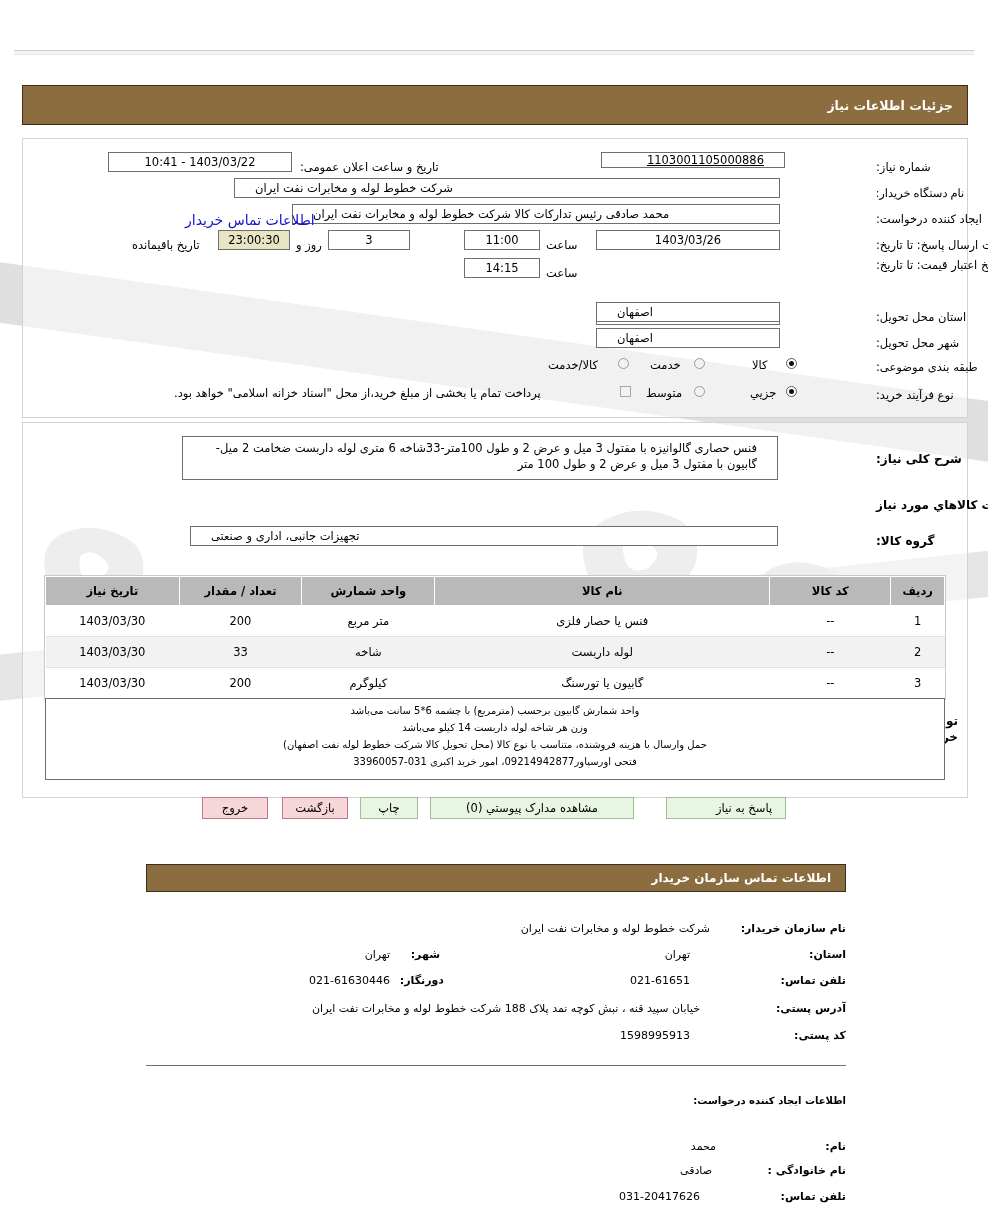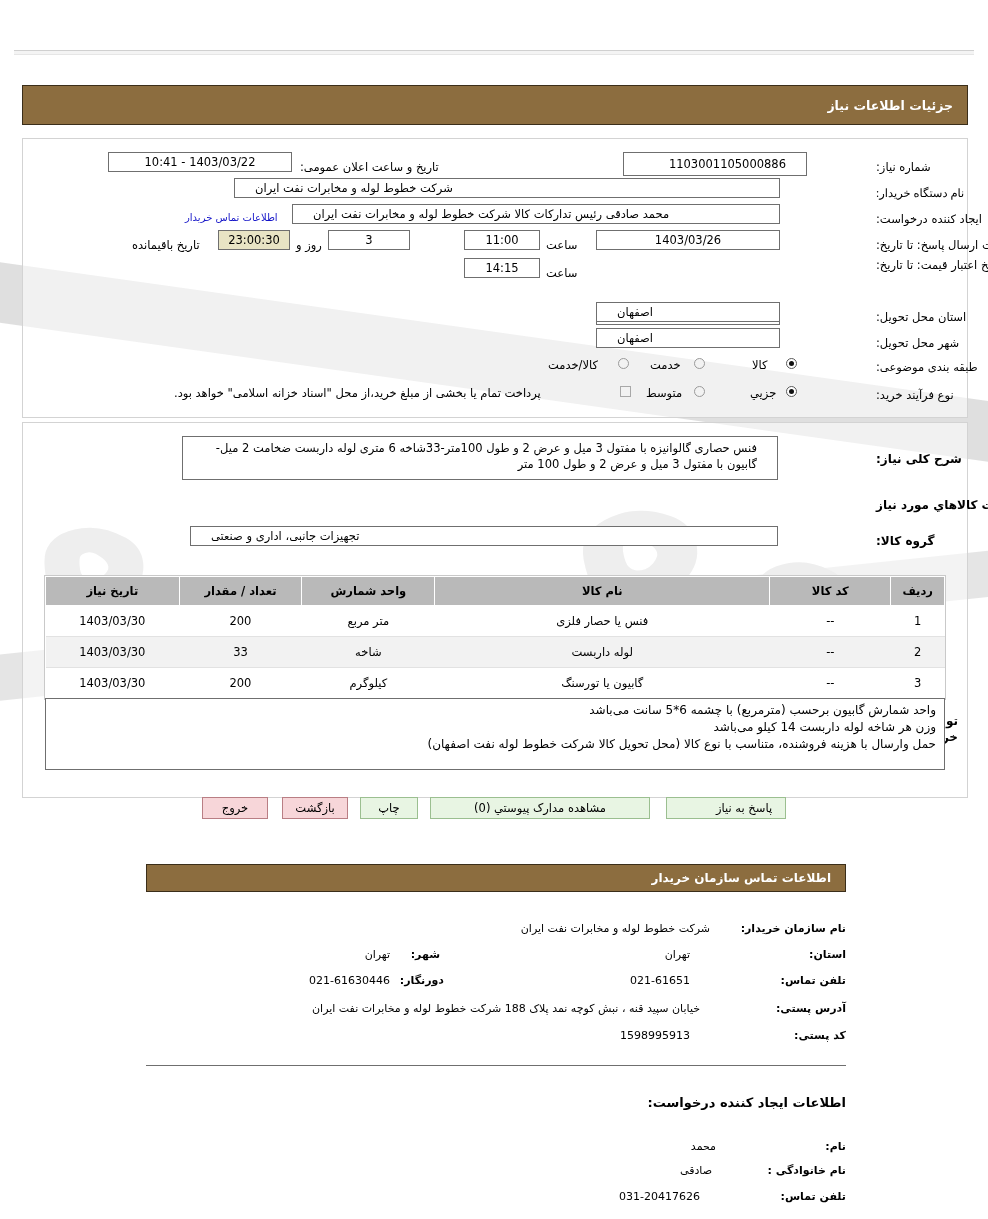--- a/index.html
+++ b/index.html
@@ -91,21 +91,21 @@
     white-space:nowrap;
   }
   .fld.num{direction:ltr;justify-content:flex-end;}
   .fld.ctr{justify-content:center;}
   .fld.rt{justify-content:flex-end;}
   .inline-lbl{
     position:absolute;z-index:4;font-size:11.5px;white-space:nowrap;
   }
   .link{
     position:absolute;z-index:5;
-    color:#1414c8;font-size:10px;white-space:nowrap;cursor:pointer;
+    color:#1414c8;font-size:14px;white-space:nowrap;cursor:pointer;
   }
   .countdown{
     position:absolute;z-index:5;
     background:#e8e4c4;border:1px solid #6f6f6f;
     font-size:11.5px;direction:ltr;
     display:flex;align-items:center;justify-content:center;
     box-sizing:border-box;
   }
   
   .radio{
@@ -147,24 +147,24 @@
   #goods tbody tr:nth-child(even){background:#f2f2f2;}
   #goods tbody tr:nth-child(odd){background:#ffffff;}
   .col-row{width:42px;}
   .col-code{width:120px;}
   .col-name{width:360px;}
   .col-unit{width:130px;}
   .col-qty{width:120px;}
   .col-date{width:128px;}
   
   #notes-box{
-    position:absolute;left:45px;top:698px;width:900px;height:72px;
+    position:absolute;left:45px;top:698px;width:900px;height:82px;
     border:1px solid #6f6f6f;background:#fff;box-sizing:border-box;
-    z-index:4;padding:3px 8px;font-size:12px;line-height:17px;
-    text-align:right;
+    z-index:4;padding:3px 8px;font-size:10px;line-height:17px;
+    text-align:center;
   }
   
   .btn{
     position:absolute;z-index:5;
     height:22px;box-sizing:border-box;
     border:1px solid #9b9b9b;
     font-size:11.5px;
     display:flex;align-items:center;justify-content:center;
     cursor:pointer;
   }
@@ -193,21 +193,21 @@
   <div class="wm-glyph wm-e">ه</div>
 </div>
 
 <div class="top-rule"></div>
 
 <div class="section-bar" id="bar-details">جزئیات اطلاعات نیاز</div>
 
 <div class="panel" id="panel-top"></div>
 
 <div class="lbl" style="left:876px;top:160px;">شماره نیاز:</div>
-<div class="fld num" style="left:623px;top:152px;width:184px;height:24px;">1103001105000886</div>
+<div class="fld num" style="left:601px;top:152px;width:184px;height:16px;text-decoration:underline;">1103001105000886</div>
 
 <div class="inline-lbl" style="left:300px;top:160px;">تاریخ و ساعت اعلان عمومی:</div>
 <div class="fld ctr" style="left:108px;top:152px;width:184px;height:20px;">1403/03/22 - 10:41</div>
 
 <div class="lbl" style="left:876px;top:186px;font-family:Liberation Serif, serif;">نام دستگاه خریدار:</div>
 <div class="fld rt" style="left:234px;top:178px;width:546px;height:20px;">شرکت خطوط لوله و مخابرات نفت ایران</div>
 
 <div class="lbl" style="left:876px;top:212px;">ایجاد کننده درخواست:</div>
 <div class="fld rt" style="left:292px;top:204px;width:488px;height:20px;">محمد صادقی رئیس تدارکات کالا   شرکت خطوط لوله و مخابرات نفت ایران</div>
 <div class="link" style="left:185px;top:212px;">اطلاعات تماس خریدار</div>
@@ -296,24 +296,25 @@
     </tr>
   </tbody>
 </table>
 
 <div class="subhead" style="left:886px;top:713px;width:72px;text-align:right;white-space:normal;line-height:16px;">توضیحات خریدار:</div>
 
 <div id="notes-box">
   <div>واحد شمارش گابیون برحسب (مترمربع) با چشمه 6*5 سانت می‌باشد</div>
   <div>وزن هر شاخه لوله داربست 14 کیلو می‌باشد</div>
   <div>حمل وارسال  با هزینه فروشنده، متناسب با نوع کالا (محل تحویل کالا شرکت خطوط لوله نفت اصفهان)</div>
+  <div>فتحی اورسپاور09214942877، امور خرید اکبری 031-33960057</div>
 </div>
 
 <div class="btn green" style="left:666px;top:797px;width:120px;padding-left:36px;">پاسخ به نیاز</div>
-<div class="btn green" style="left:430px;top:797px;width:220px;">مشاهده مدارک پیوستي (0)</div>
+<div class="btn green" style="left:430px;top:797px;width:204px;">مشاهده مدارک پیوستي (0)</div>
 <div class="btn green" style="left:360px;top:797px;width:58px;">چاپ</div>
 <div class="btn pink" style="left:282px;top:797px;width:66px;">بازگشت</div>
 <div class="btn pink" style="left:202px;top:797px;width:66px;">خروج</div>
 
 <div class="section-bar" id="bar-contact">اطلاعات تماس سازمان خریدار</div>
 
 <div class="cline b" style="left:846px;top:922px;text-align:right;transform:translateX(-100%);">نام سازمان خریدار:</div>
 <div class="cline" style="left:710px;top:922px;transform:translateX(-100%);">شرکت خطوط لوله و مخابرات نفت ایران</div>
 
 <div class="cline b" style="left:846px;top:948px;transform:translateX(-100%);">استان:</div>
@@ -327,21 +328,21 @@
 <div class="cline" style="left:390px;top:974px;transform:translateX(-100%);direction:ltr;">021-61630446</div>
 
 <div class="cline b" style="left:846px;top:1002px;transform:translateX(-100%);">آدرس پستی:</div>
 <div class="cline" style="left:700px;top:1002px;transform:translateX(-100%);">خیابان سپید قنه ، نبش  کوچه نمد پلاک  188  شرکت خطوط لوله و مخابرات نفت ایران</div>
 
 <div class="cline b" style="left:846px;top:1029px;transform:translateX(-100%);">کد پستی:</div>
 <div class="cline" style="left:690px;top:1029px;transform:translateX(-100%);direction:ltr;">1598995913</div>
 
 <div class="hr-sep"></div>
 
-<div class="cline b" style="left:846px;top:1095px;transform:translateX(-100%);font-size:13px;">اطلاعات ایجاد کننده درخواست:</div>
+<div class="cline b" style="left:846px;top:1095px;transform:translateX(-100%);font-size:10px;">اطلاعات ایجاد کننده درخواست:</div>
 
 <div class="cline b" style="left:846px;top:1140px;transform:translateX(-100%);">نام:</div>
 <div class="cline" style="left:716px;top:1140px;transform:translateX(-100%);">محمد</div>
 
 <div class="cline b" style="left:846px;top:1164px;transform:translateX(-100%);">نام خانوادگی :</div>
 <div class="cline" style="left:712px;top:1164px;transform:translateX(-100%);">صادقی </div>
 
 <div class="cline b" style="left:846px;top:1190px;transform:translateX(-100%);">تلفن تماس:</div>
 <div class="cline" style="left:700px;top:1190px;transform:translateX(-100%);direction:ltr;">031-20417626</div>
 

